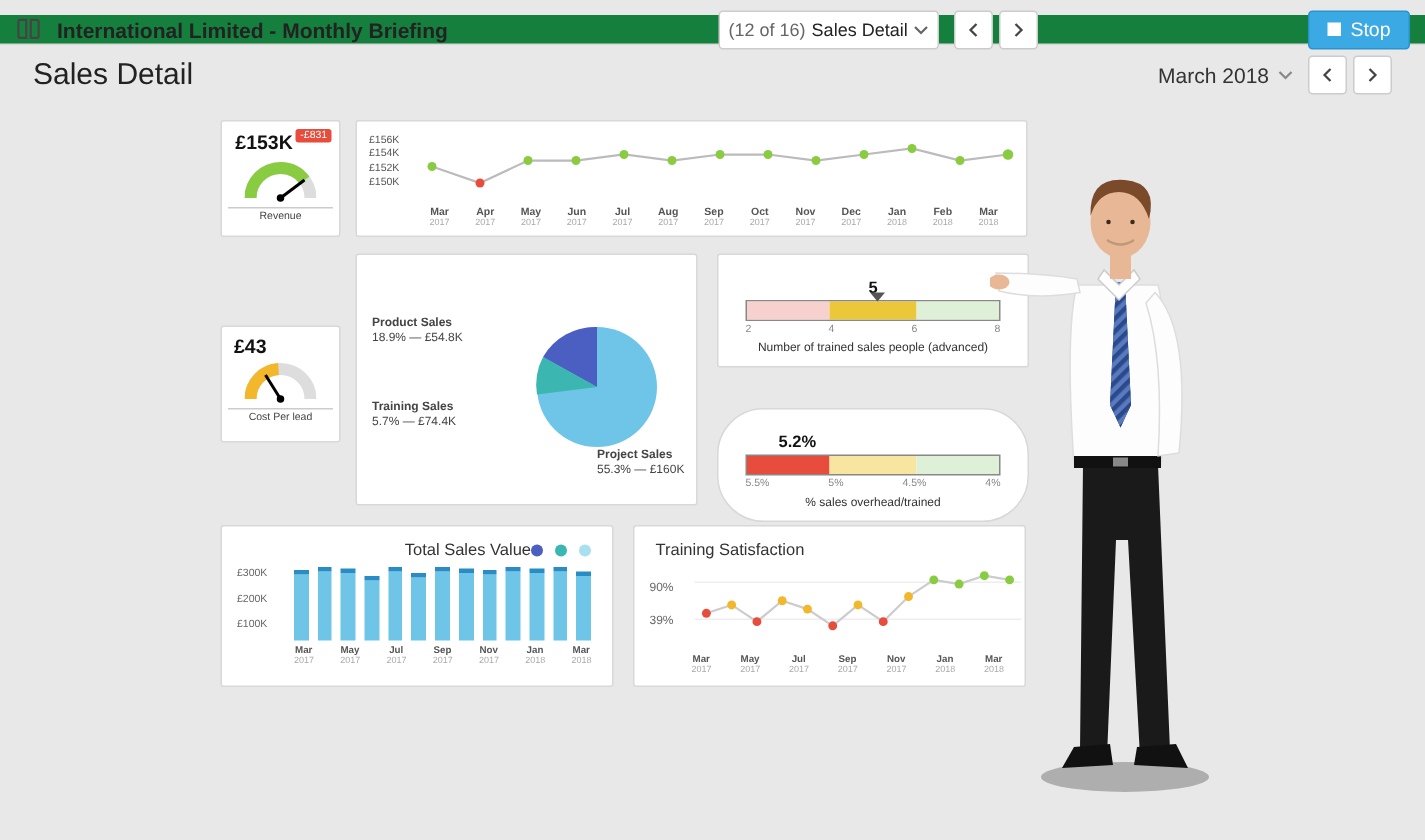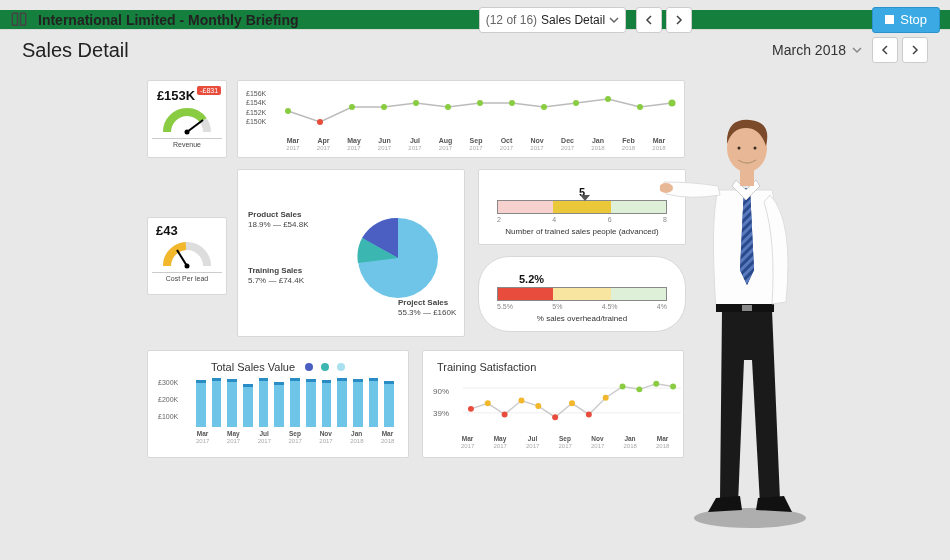--- a/index.html
+++ b/index.html
@@ -216,38 +216,38 @@
     </div>
     <div class="bullet-scale">
         <span>2</span>
         <span>4</span>
         <span>6</span>
         <span>8</span>
       </div>
     <div class="bullet-title">Number of trained sales people (advanced)</div>
   </div>
 
-  <div class="card bullet-card" style="left:478px; top:186px; width:208px; height:76px;border-radius:31px;">
+  <div class="card bullet-card" style="left:478px; top:202px; width:208px; height:76px;border-radius:31px;">
     <div class="bullet-val" style="align-self:flex-start; margin-left:18px;">5.2%</div>
     <div class="bullet-track">
       <div class="bullet-seg" style="width:33%; background:#e74c3c;"></div>
       <div class="bullet-seg" style="width:34%; background:#f7e5a0;"></div>
       <div class="bullet-seg" style="width:33%; background:#dff0d8;"></div>
     </div>
     <div class="bullet-scale">
         <span>5.5%</span>
         <span>5%</span>
         <span>4.5%</span>
         <span>4%</span>
       </div>
     <div class="bullet-title">% sales overhead/trained</div>
   </div>
 
   <div class="card chart-card" style="left:147px; top:280px; width:262px; height:108px;">
-    <div style="display:flex; justify-content:center; align-items:center;gap:10px;">
+    <div style="display:flex; justify-content:flex-end; align-items:center;">
       <div class="mini-title">Total Sales Value</div>
       <div class="legend-dots">
         <div class="legend-dot" style="background:#4a5fc1;"></div>
         <div class="legend-dot" style="background:#3bb6b0;"></div>
         <div class="legend-dot" style="background:#a8e0f0;"></div>
       </div>
     </div>
     <div class="bar-area">
       <div class="bar-yaxis">
         <div>£300K</div>

